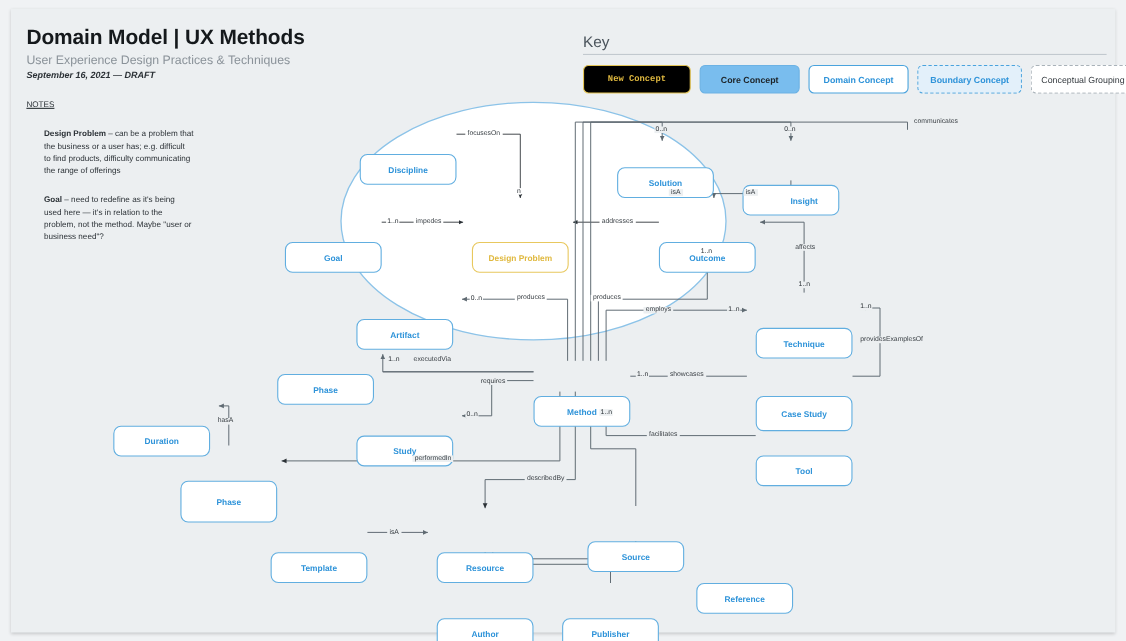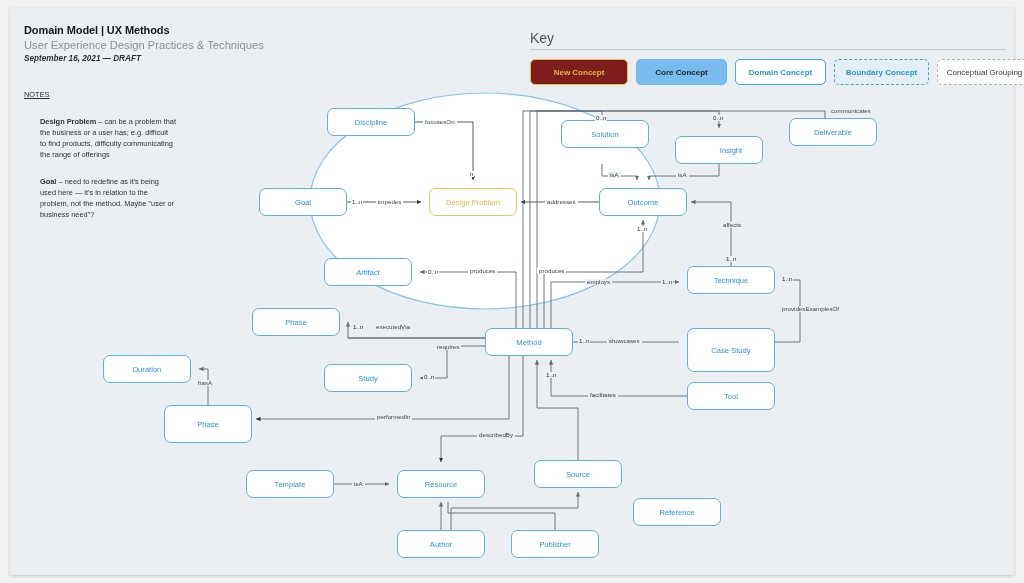--- a/index.html
+++ b/index.html
@@ -22,21 +22,21 @@
     top: 8px;
     width: 1004px;
     height: 567px;
     background: #eceff1;
     box-shadow: 0 1px 3px rgba(0,0,0,0.18);
   }
 
   
   #header { position: absolute; left: 14px; top: 16px; }
   #doc-title {
-    font-size: 11px;
+    font-size: 19px;
     font-weight: bold;
     color: #15191c;
     letter-spacing: -0.1px;
     margin: 0;
     white-space: nowrap;
   }
   #doc-subtitle {
     font-size: 11.2px;
     color: #8a9299;
     margin: 3px 0 0 0;
@@ -91,22 +91,23 @@
     justify-content: center;
     font-size: 8px;
     font-weight: bold;
     box-sizing: border-box;
     white-space: nowrap;
     padding: 0 6px;
   }
   .chip-new {
     flex: 0 0 98px;
     border: 1.4px solid #e3c455;
-    background: #7f1d1d;
+    background: #000000;
     color: #e0b93f;
+    font-family: Liberation Mono, monospace;
   }
   .chip-core {
     flex: 0 0 91px;
     border: 1.4px solid #6cb2e4;
     background: #79bdee;
     color: #1d2327;
   }
   .chip-domain {
     flex: 0 0 91px;
     border: 1.4px solid #4aa3dd;
@@ -137,25 +138,26 @@
   #wires { position: absolute; left: 0; top: 0; width: 1004px; height: 567px; }
 
   .node {
     position: absolute;
     box-sizing: border-box;
     border-radius: 7px;
     display: flex;
     align-items: center;
     justify-content: center;
     font-size: 7.6px;
-    font-weight: normal;
+    font-weight: bold;
     color: #2e93d9;
     background: #ffffff;
     border: 1.3px solid #61aee0;
     white-space: nowrap;
+    margin-top: 32px;
   }
   .node.new-concept {
     color: #e0b93f;
     border-color: #e8c85e;
   }
   .node.on-white { background: #ffffff; }
 
   .edge-label {
     position: absolute;
     font-size: 6.2px;
@@ -278,27 +280,26 @@
 
           <path d="M568,452 L568,400 L527,400 L527,352" marker-end="url(#ahl)"></path>
         </g>
       </svg>
 
       <div class="node on-white" style="left:317px;top:100px;width:88px;height:28px;">Discipline</div>
       <div class="node on-white" style="left:249px;top:180px;width:88px;height:28px;">Goal</div>
       <div class="node new-concept on-white" style="left:419px;top:180px;width:88px;height:28px;">Design Problem</div>
       <div class="node" style="left:551px;top:112px;width:88px;height:28px;">Solution</div>
       <div class="node" style="left:665px;top:128px;width:88px;height:28px;padding-left:24px;">Insight</div>
-      <div class="node" style="left:779px;top:110px;width:88px;height:28px;">Deliverable</div>
       <div class="node" style="left:589px;top:180px;width:88px;height:28px;">Outcome</div>
       <div class="node on-white" style="left:314px;top:250px;width:88px;height:28px;">Artifact</div>
       <div class="node" style="left:677px;top:258px;width:88px;height:28px;">Technique</div>
       <div class="node" style="left:242px;top:300px;width:88px;height:28px;">Phase</div>
       <div class="node" style="left:475px;top:320px;width:88px;height:28px;">Method</div>
-      <div class="node" style="left:677px;top:320px;width:88px;height:44px;text-align:right;">Case Study</div>
+      <div class="node" style="left:677px;top:320px;width:88px;height:32px;text-align:right;">Case Study</div>
       <div class="node" style="left:93px;top:347px;width:88px;height:28px;">Duration</div>
       <div class="node" style="left:314px;top:356px;width:88px;height:28px;">Study</div>
       <div class="node" style="left:677px;top:374px;width:88px;height:28px;">Tool</div>
       <div class="node" style="left:154px;top:397px;width:88px;height:38px;">Phase</div>
       <div class="node" style="left:524px;top:452px;width:88px;height:28px;">Source</div>
       <div class="node" style="left:236px;top:462px;width:88px;height:28px;">Template</div>
       <div class="node" style="left:387px;top:462px;width:88px;height:28px;">Resource</div>
       <div class="node" style="left:623px;top:490px;width:88px;height:28px;">Reference</div>
       <div class="node" style="left:387px;top:522px;width:88px;height:28px;">Author</div>
       <div class="node" style="left:501px;top:522px;width:88px;height:28px;">Publisher</div>

